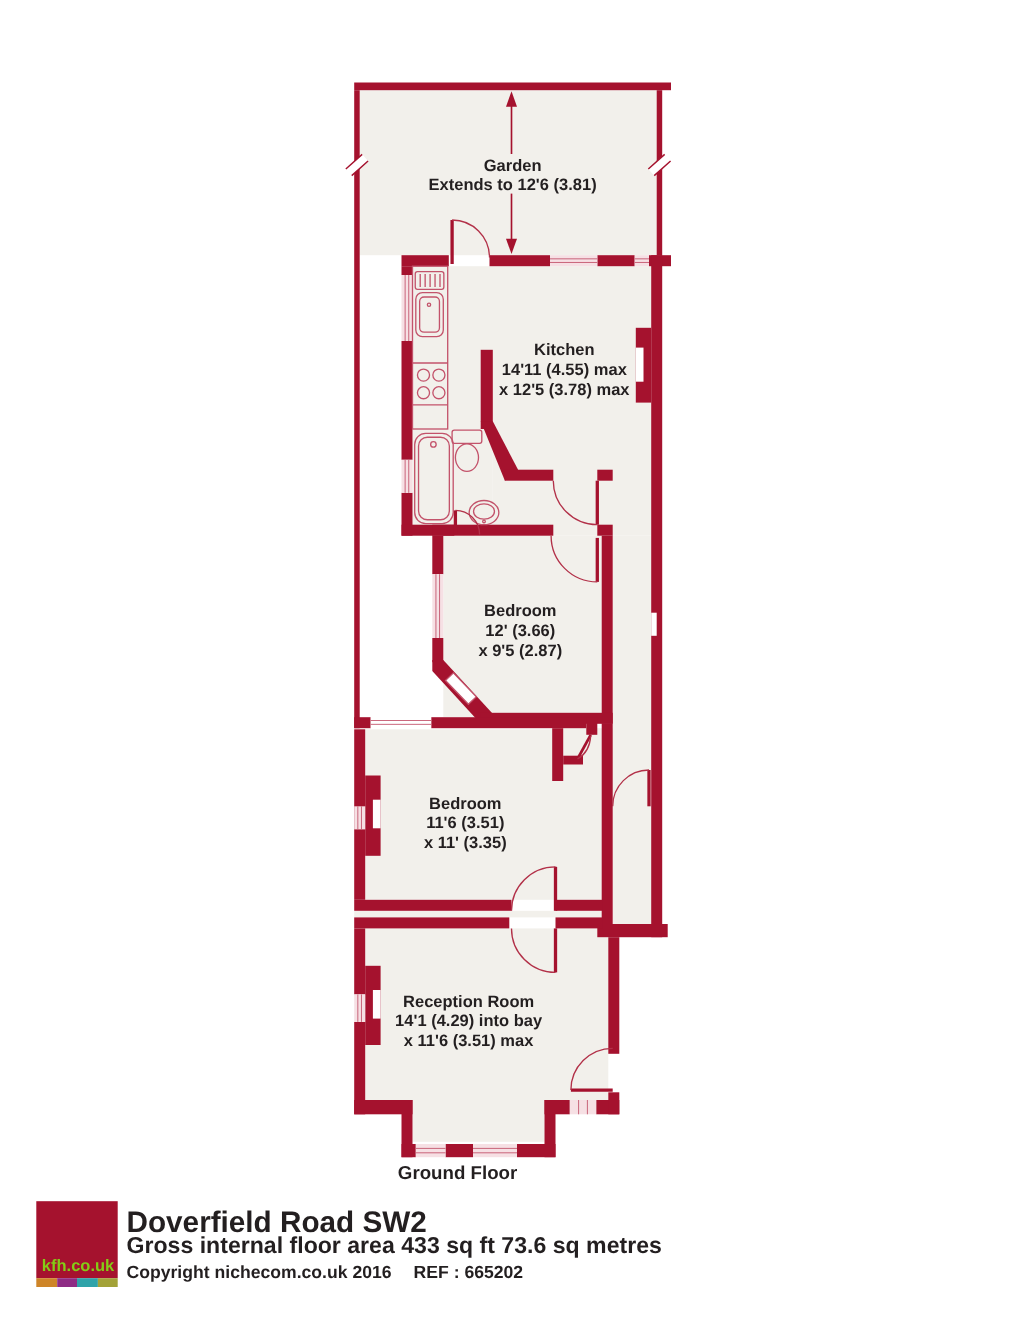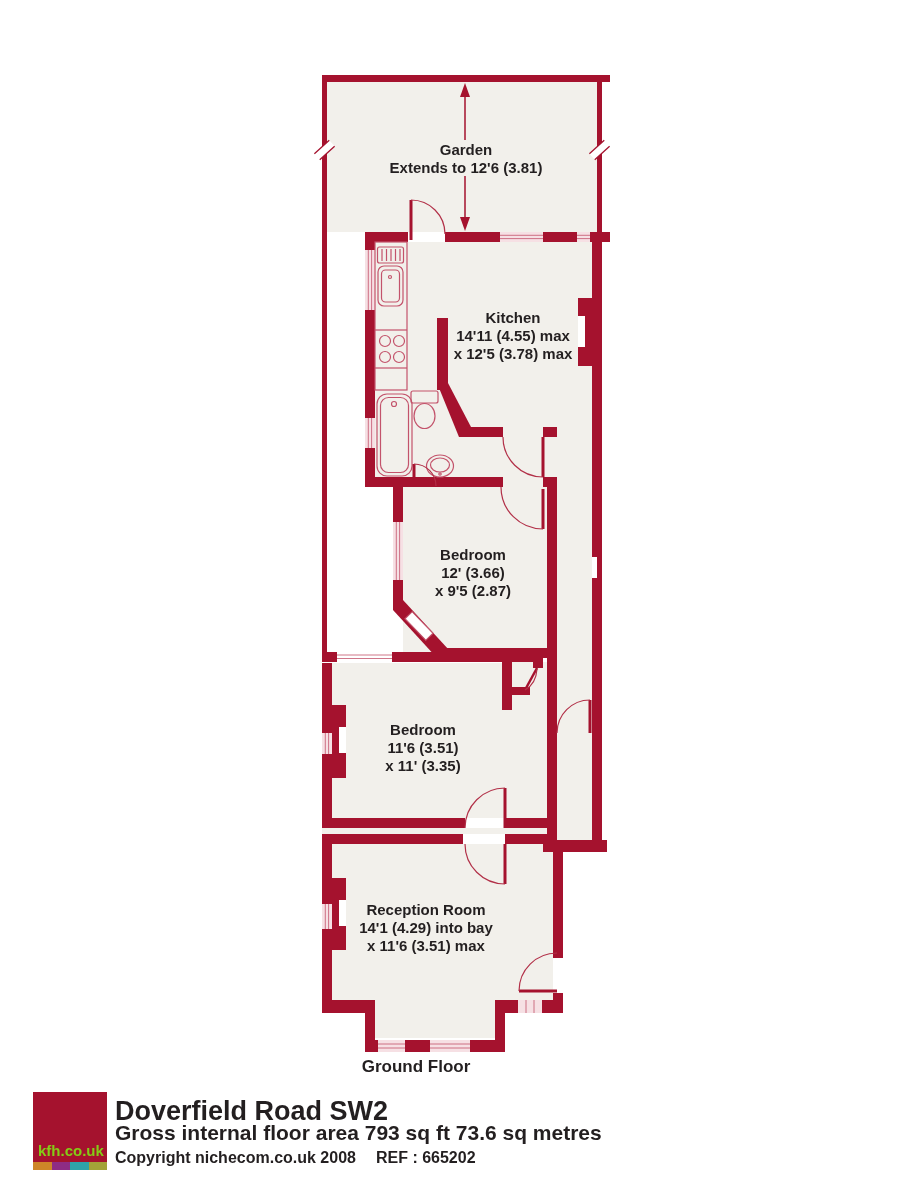--- a/index.html
+++ b/index.html
@@ -294,19 +294,19 @@
       <span>kfh.co.uk</span>
     </div>
     <div class="strip">
       <div class="c1"></div>
       <div class="c2"></div>
       <div class="c3"></div>
       <div class="c4"></div>
     </div>
   </div>
   <div class="ftxt" id="f-line1">Doverfield Road SW2</div>
-  <div class="ftxt" id="f-line2">Gross internal floor area 793 sq ft 73.6 sq metres</div>
+  <div class="ftxt" id="f-line2">Gross internal floor area 433 sq ft 73.6 sq metres</div>
   <div class="ftxt" id="f-line3">
-    <span>Copyright nichecom.co.uk 2008</span><span class="ref">REF : 665202</span>
+    <span>Copyright nichecom.co.uk 2016</span><span class="ref">REF : 665202</span>
   </div>
 </div>
 
 </div>
 
 </body></html>

